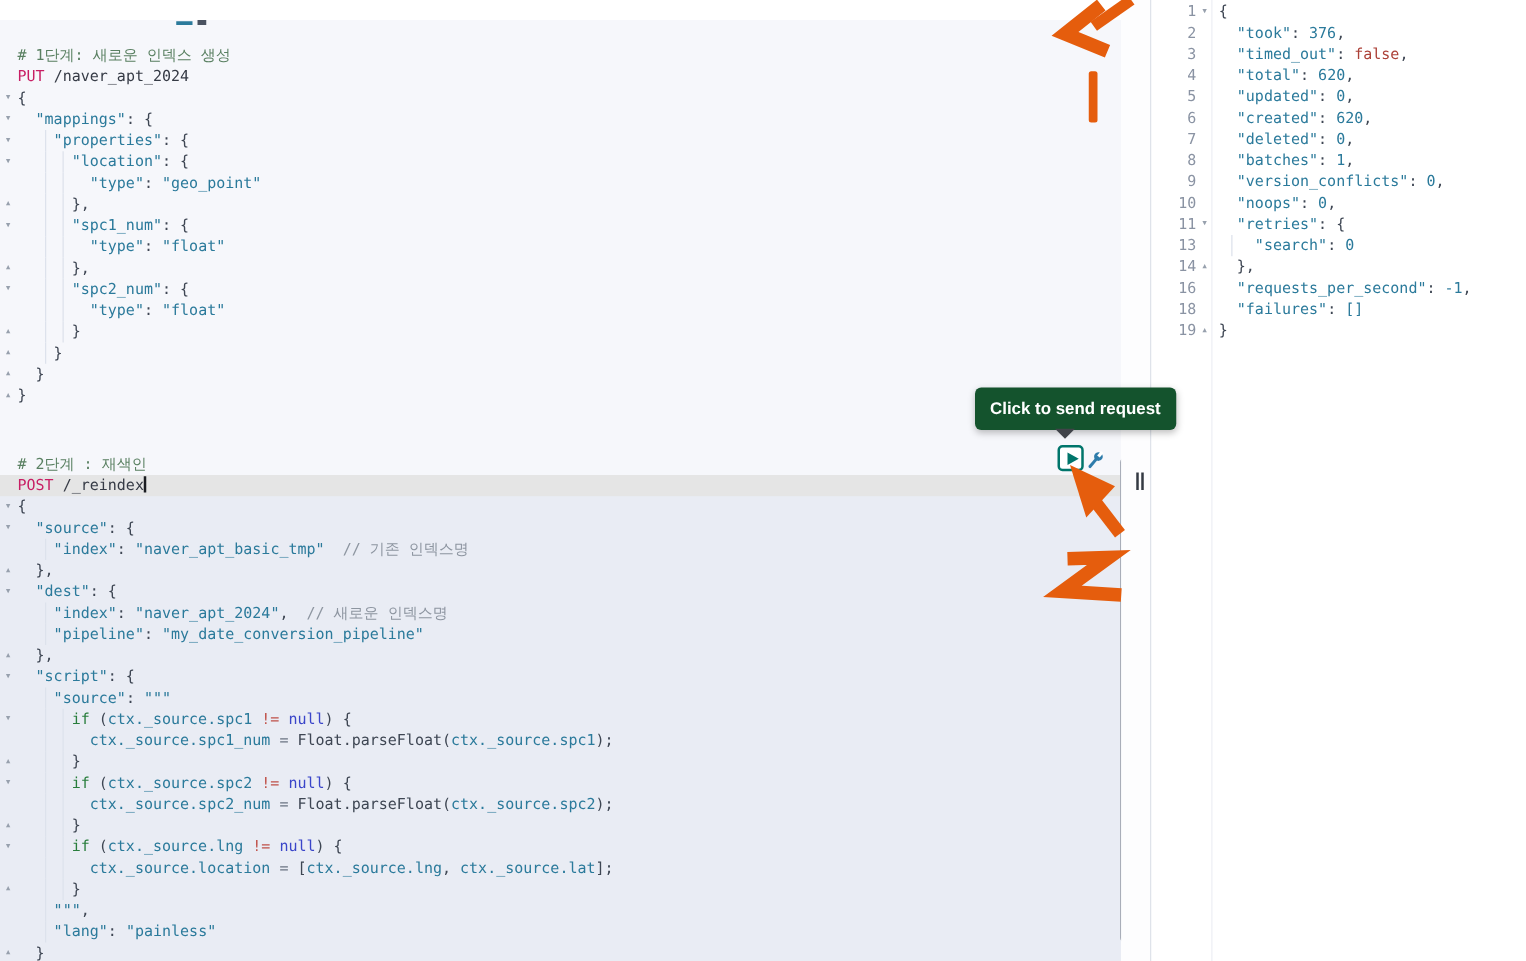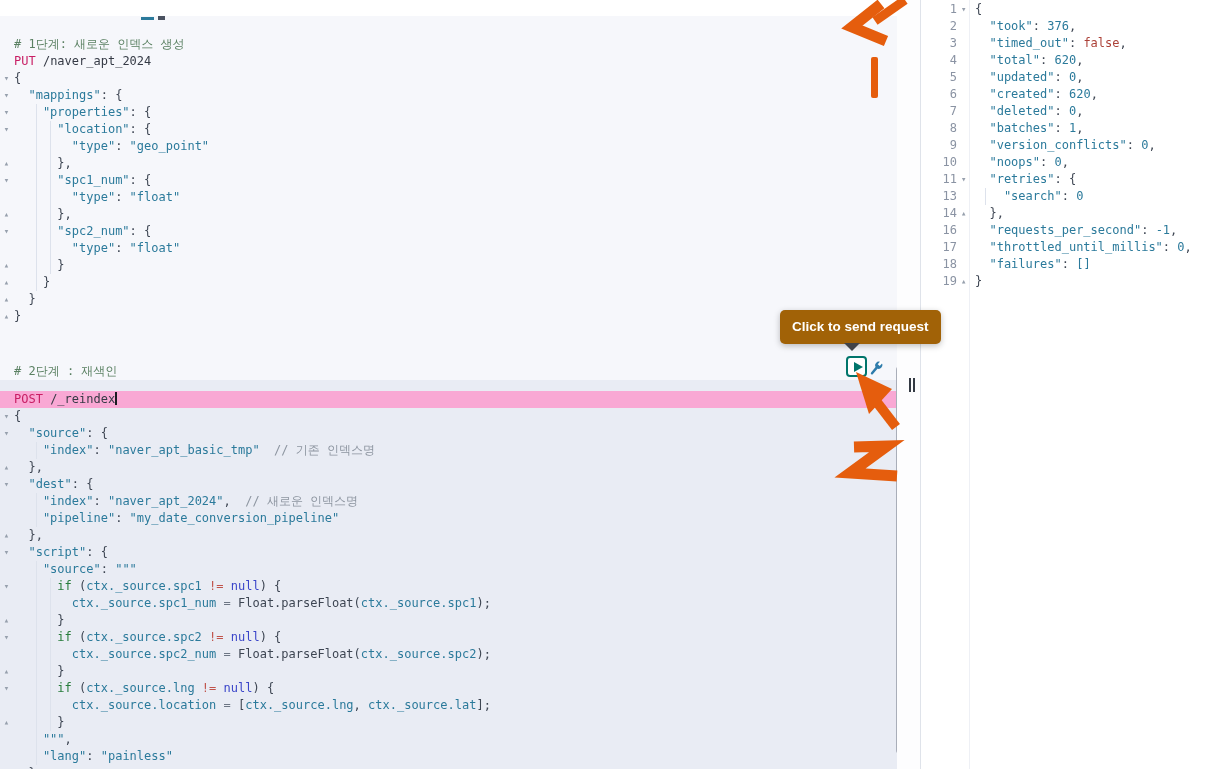--- a/index.html
+++ b/index.html
@@ -5,21 +5,21 @@
   html,body{margin:0;padding:0;background:#fff;}
   .screen{position:relative;width:1221px;height:769px;overflow:hidden;
           font-family:"Liberation Sans",sans-serif;background:#fff;}
 
   
   .editor{position:absolute;left:0;top:16px;width:897px;height:769px;background:#f6f7fb;overflow:hidden;}
   .active-bg{position:absolute;left:0;top:364px;width:897px;height:405px;background:#e9ecf4;}
   .block{position:absolute;left:0;width:897px;}
   .line{position:relative;height:17px;line-height:17px;padding-left:14px;white-space:pre;
         font-family:"DejaVu Sans Mono",monospace;font-size:12px;color:#3e4653;}
-  .line.sel{background:#f9a8d4;margin-top:11px;}
+  .line.sel{background:#e5e5e5;}
   .fold{position:absolute;left:1px;top:0;width:11px;font-size:9px;line-height:17px;color:#97a0ad;text-align:center;padding-left:0;}
   .ig{position:absolute;top:0;bottom:0;width:1px;background:#dde2ec;}
   .sg{white-space:pre;}
   .sg.t{color:#2b7a9b}.sg.pn{color:#3e4653}.sg.cm{color:#5a8062}.sg.c2{color:#8d95a0}
   .sg.mth{color:#c81e64}.sg.url{color:#353a45}.sg.kw{color:#287d3c}.sg.nul{color:#3a45c9}
   .sg.op{color:#c0534b}.sg.eq{color:#6d7684}.sg.r{color:#ac4138}
   .cursor{display:inline-block;width:1.5px;height:13px;background:#1a1c21;vertical-align:-2px;}
 
   .frag{position:absolute;}
 
@@ -41,21 +41,21 @@
   .lcode{position:relative;white-space:pre;padding-left:2px;flex:1;}
 
   
   .play-btn{position:absolute;left:846px;top:356px;width:21px;height:21px;background:#fff;
             border:2px solid #00756b;border-radius:4px;box-sizing:border-box;cursor:pointer;}
   .play-tri{position:absolute;left:6px;top:3.5px;width:0;height:0;
             border-left:9px solid #00756b;border-top:5.5px solid transparent;border-bottom:5.5px solid transparent;}
   .wrench{position:absolute;left:867px;top:359px;width:18px;height:19px;cursor:pointer;}
 
   
-  .tooltip{position:absolute;left:780px;top:310px;height:34px;box-sizing:border-box;background:#a16207;
+  .tooltip{position:absolute;left:780px;top:310px;height:34px;box-sizing:border-box;background:#14532d;
            color:#fff;border-radius:5px;padding:7px 12px;font-size:13.5px;font-weight:600;line-height:20px;
            white-space:nowrap;box-shadow:0 2px 6px rgba(0,0,0,.25);z-index:40;text-align:center;}
   .tooltip .caret{position:absolute;left:64px;bottom:-7px;width:0;height:0;
            border-left:8px solid transparent;border-right:8px solid transparent;border-top:8px solid #404349;}
 
   
   .anno{position:absolute;left:0;top:0;z-index:50;pointer-events:none;}
 </style>
 </head>
 <body>
@@ -192,25 +192,20 @@
           <span class="lnum">14</span>
           <span class="lfold">▴</span>
           <div class="lcode"><span class="sg pn">  },</span></div>
         </div>
         <div class="rline">
           <span class="lnum">16</span>
           <span class="lfold"></span>
           <div class="lcode"><span class="sg t">  "requests_per_second"</span><span class="sg pn">: </span><span class="sg t">-1</span><span class="sg pn">,</span></div>
         </div>
         <div class="rline">
-          <span class="lnum">17</span>
-          <span class="lfold"></span>
-          <div class="lcode"><span class="sg t">  "throttled_until_millis"</span><span class="sg pn">: </span><span class="sg t">0</span><span class="sg pn">,</span></div>
-        </div>
-        <div class="rline">
           <span class="lnum">18</span>
           <span class="lfold"></span>
           <div class="lcode"><span class="sg t">  "failures"</span><span class="sg pn">: </span><span class="sg t">[]</span></div>
         </div>
         <div class="rline">
           <span class="lnum">19</span>
           <span class="lfold">▴</span>
           <div class="lcode"><span class="sg pn">}</span></div>
         </div>
       </div>

